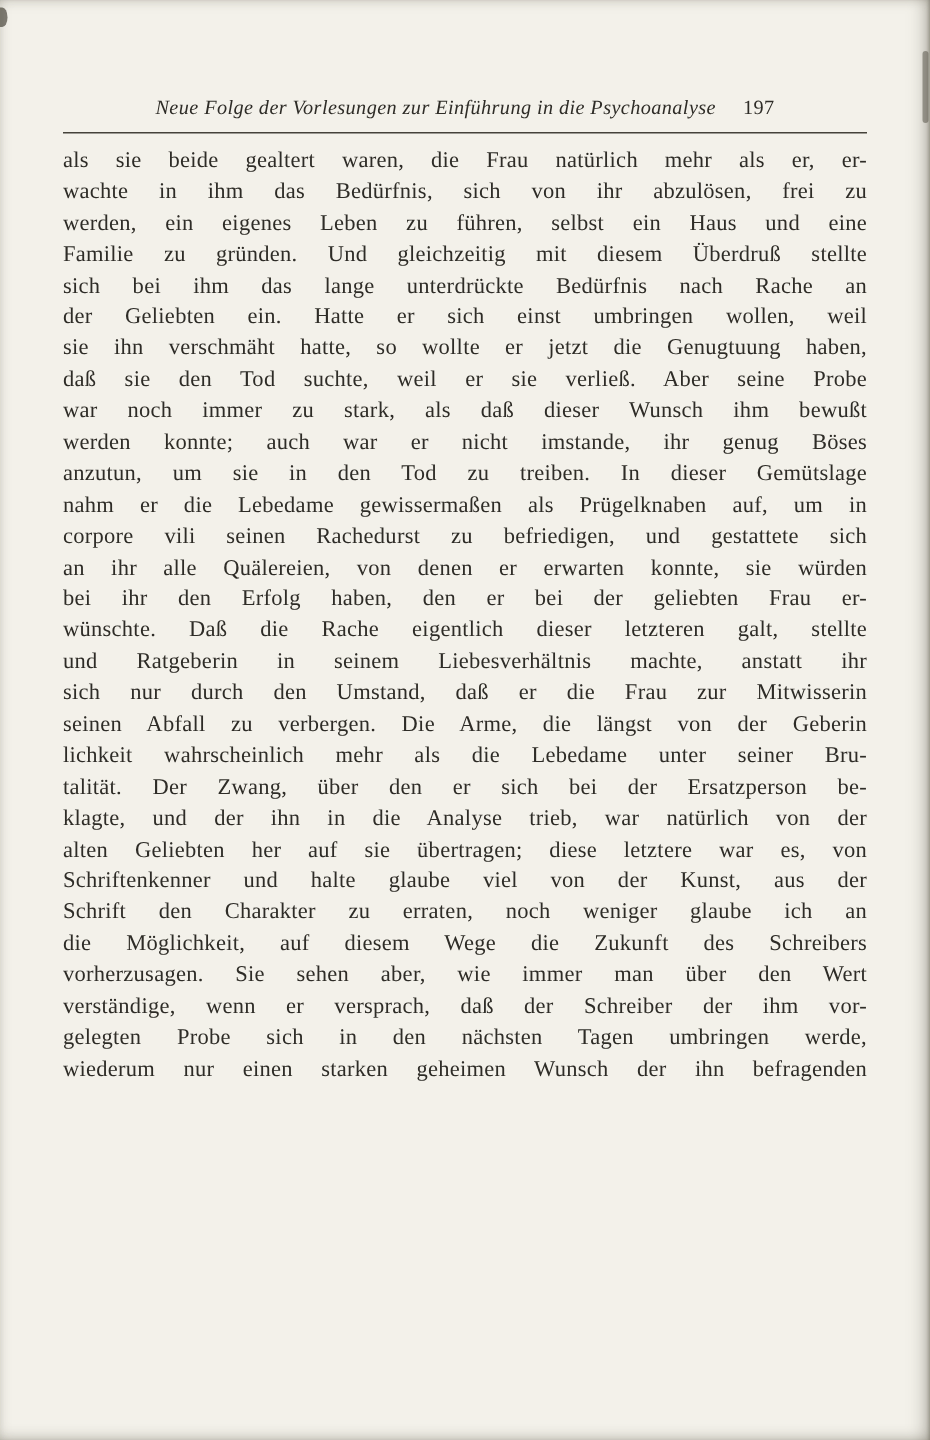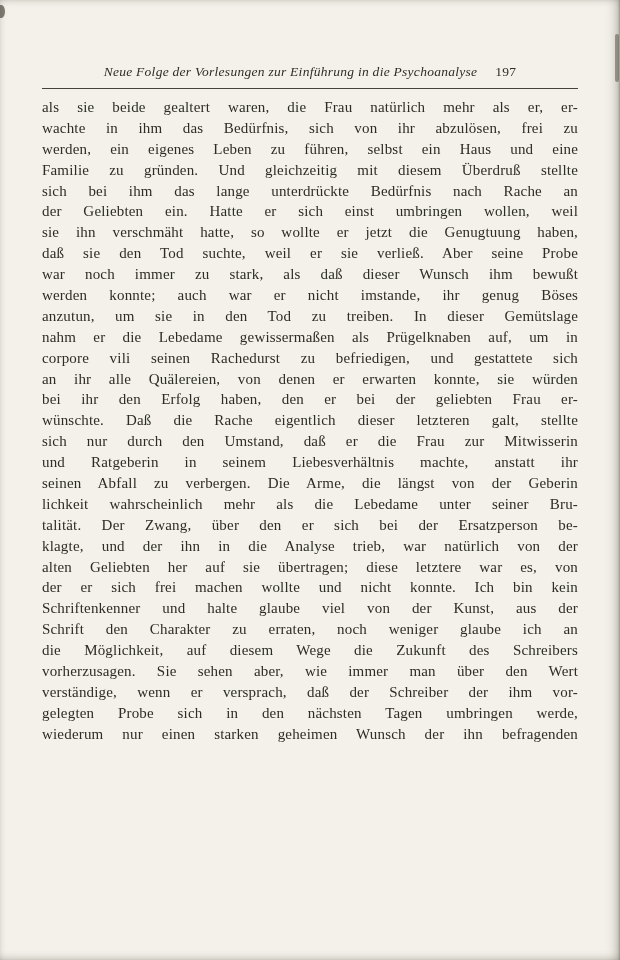--- a/index.html
+++ b/index.html
@@ -123,28 +123,27 @@
       <div class="text-line"><span>sie ihn verschmäht hatte, so wollte er jetzt die Genugtuung haben,</span></div>
       <div class="text-line"><span>daß sie den Tod suchte, weil er sie verließ. Aber seine Probe</span></div>
       <div class="text-line"><span>war noch immer zu stark, als daß dieser Wunsch ihm bewußt</span></div>
       <div class="text-line"><span>werden konnte; auch war er nicht imstande, ihr genug Böses</span></div>
       <div class="text-line"><span>anzutun, um sie in den Tod zu treiben. In dieser Gemütslage</span></div>
       <div class="text-line"><span>nahm er die Lebedame gewissermaßen als Prügelknaben auf, um </span><span class="italic">in</span></div>
       <div class="text-line"><span class="italic">corpore vili</span><span> seinen Rachedurst zu befriedigen, und gestattete sich</span></div>
       <div class="text-line"><span>an ihr alle Quälereien, von denen er erwarten konnte, sie würden</span></div>
       <div class="text-line"><span>bei ihr den Erfolg haben, den er bei der geliebten Frau er-</span></div>
       <div class="text-line"><span>wünschte. Daß die Rache eigentlich dieser letzteren galt, stellte</span></div>
+      <div class="text-line"><span>und Ratgeberin in seinem Liebesverhältnis machte, anstatt ihr</span></div>
       <div class="text-line"><span>sich nur durch den Umstand, daß er die Frau zur Mitwisserin</span></div>
-      <div class="text-line"><span>und Ratgeberin in seinem Liebesverhältnis machte, anstatt ihr</span></div>
       <div class="text-line"><span>seinen Abfall zu verbergen. Die Arme, die längst von der Geberin</span></div>
       <div class="text-line"><span>lichkeit wahrscheinlich mehr als die Lebedame unter seiner Bru-</span></div>
       <div class="text-line"><span>talität. Der Zwang, über den er sich bei der Ersatzperson be-</span></div>
       <div class="text-line"><span>klagte, und der ihn in die Analyse trieb, war natürlich von der</span></div>
       <div class="text-line"><span>alten Geliebten her auf sie übertragen; diese letztere war es, von</span></div>
-      <div class="text-line"><span>der er sich frei machen wollte und nicht konnte. Ich bin kein</span></div>
       <div class="text-line"><span>Schriftenkenner und halte glaube viel von der Kunst, aus der</span></div>
       <div class="text-line"><span>Schrift den Charakter zu erraten, noch weniger glaube ich an</span></div>
       <div class="text-line"><span>die Möglichkeit, auf diesem Wege die Zukunft des Schreibers</span></div>
       <div class="text-line"><span>vorherzusagen. Sie sehen aber, wie immer man über den Wert</span></div>
       <div class="text-line"><span>verständige, wenn er versprach, daß der Schreiber der ihm vor-</span></div>
       <div class="text-line"><span>gelegten Probe sich in den nächsten Tagen umbringen werde,</span></div>
       <div class="text-line"><span>wiederum nur einen starken geheimen Wunsch der ihn befragenden</span></div>
     </div>
 
 </div>

